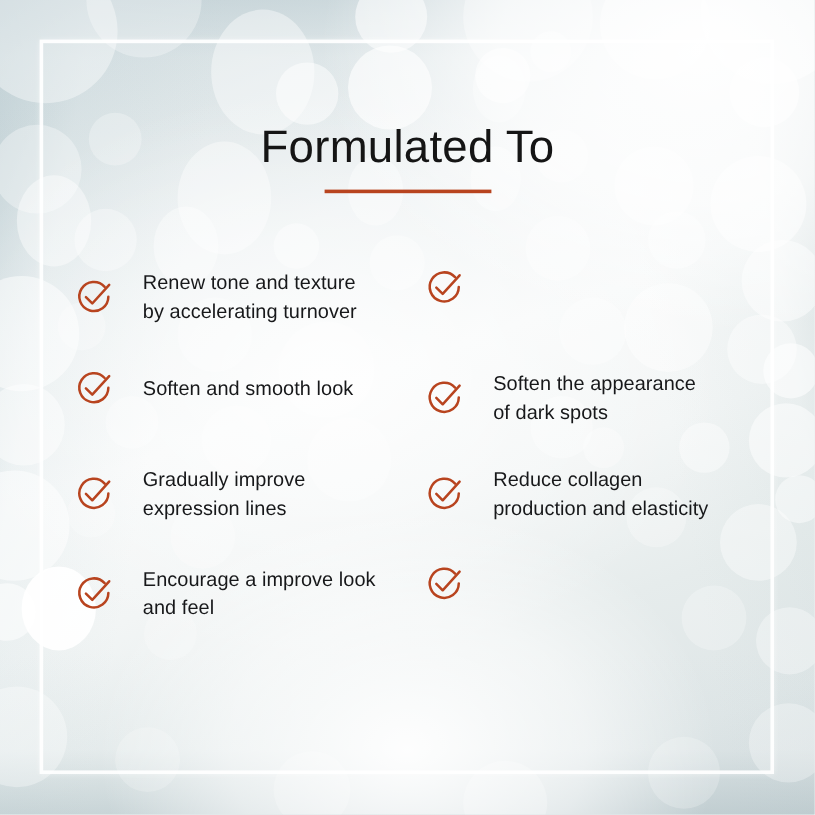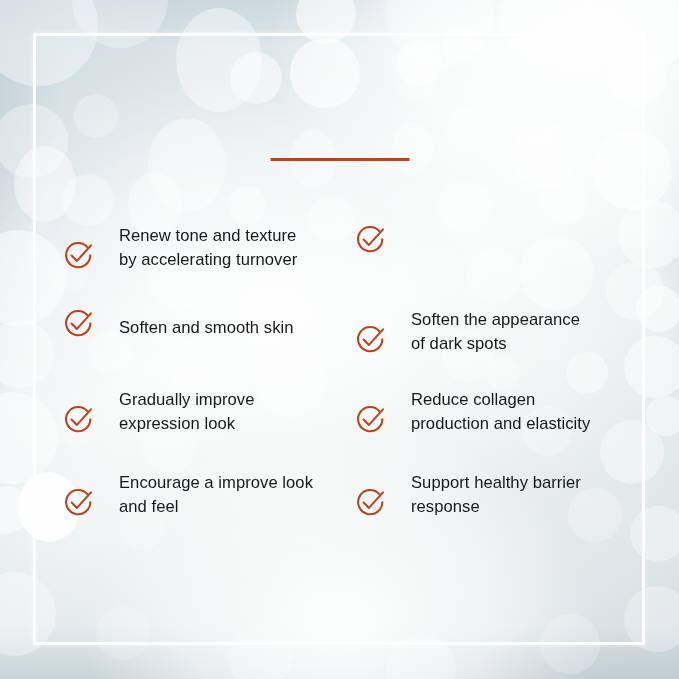--- a/index.html
+++ b/index.html
@@ -133,21 +133,21 @@
     width: 290px;
   }
   .col-left  { left: 62px; }
   .col-right { left: 354px; }
 
   .item {
     position: absolute;
     left: 0;
     width: 290px;
     display: flex;
-    align-items: flex-end;
+    align-items: center;
   }
   .item-0 { top: 0px; }
   .item-1 { top: 84px; }
   .item-2 { top: 164px; }
   .item-3 { top: 247px; }
 
   .check-icon {
     flex: 0 0 auto;
     width: 33px;
     height: 33px;
@@ -252,20 +252,21 @@
   </div>
 
   <div class="bg-center-glow"></div>
   <div class="bg-wash-tr"></div>
   <div class="bg-wash-bc"></div>
 
   <div class="frame"></div>
 
   <div class="content">
 
+    <div class="title">Formulated To</div>
     <div class="title-rule"></div>
 
     <div class="columns">
 
       <div class="col col-left">
 
         <div class="item item-0">
           <span class="check-icon">
             <svg viewBox="0 0 33 33" aria-hidden="true">
               <path d="M25.2 8.0 A12.1 12.1 0 1 0 28.3 16.2" fill="none" stroke="#b8441f" stroke-width="2.1" stroke-linecap="round"></path>
@@ -276,32 +277,32 @@
 by accelerating turnover</span>
         </div>
 
         <div class="item item-1">
           <span class="check-icon">
             <svg viewBox="0 0 33 33" aria-hidden="true">
               <path d="M25.2 8.0 A12.1 12.1 0 1 0 28.3 16.2" fill="none" stroke="#b8441f" stroke-width="2.1" stroke-linecap="round"></path>
               <path d="M9.6 16.6 L14.9 21.9 L29.0 6.4" fill="none" stroke="#b8441f" stroke-width="2.1" stroke-linecap="round" stroke-linejoin="round"></path>
             </svg>
           </span>
-          <span class="item-text">Soften and smooth skin</span>
+          <span class="item-text">Soften and smooth look</span>
         </div>
 
         <div class="item item-2">
           <span class="check-icon">
             <svg viewBox="0 0 33 33" aria-hidden="true">
               <path d="M25.2 8.0 A12.1 12.1 0 1 0 28.3 16.2" fill="none" stroke="#b8441f" stroke-width="2.1" stroke-linecap="round"></path>
               <path d="M9.6 16.6 L14.9 21.9 L29.0 6.4" fill="none" stroke="#b8441f" stroke-width="2.1" stroke-linecap="round" stroke-linejoin="round"></path>
             </svg>
           </span>
           <span class="item-text">Gradually improve
-expression look</span>
+expression lines</span>
         </div>
 
         <div class="item item-3">
           <span class="check-icon">
             <svg viewBox="0 0 33 33" aria-hidden="true">
               <path d="M25.2 8.0 A12.1 12.1 0 1 0 28.3 16.2" fill="none" stroke="#b8441f" stroke-width="2.1" stroke-linecap="round"></path>
               <path d="M9.6 16.6 L14.9 21.9 L29.0 6.4" fill="none" stroke="#b8441f" stroke-width="2.1" stroke-linecap="round" stroke-linejoin="round"></path>
             </svg>
           </span>
           <span class="item-text">Encourage a improve look
@@ -343,21 +344,19 @@
 production and elasticity</span>
         </div>
 
         <div class="item item-3">
           <span class="check-icon">
             <svg viewBox="0 0 33 33" aria-hidden="true">
               <path d="M25.2 8.0 A12.1 12.1 0 1 0 28.3 16.2" fill="none" stroke="#b8441f" stroke-width="2.1" stroke-linecap="round"></path>
               <path d="M9.6 16.6 L14.9 21.9 L29.0 6.4" fill="none" stroke="#b8441f" stroke-width="2.1" stroke-linecap="round" stroke-linejoin="round"></path>
             </svg>
           </span>
-          <span class="item-text">Support healthy barrier
-response</span>
         </div>
 
       </div>
 
     </div>
   </div>
 </div>
 
 </body></html>

